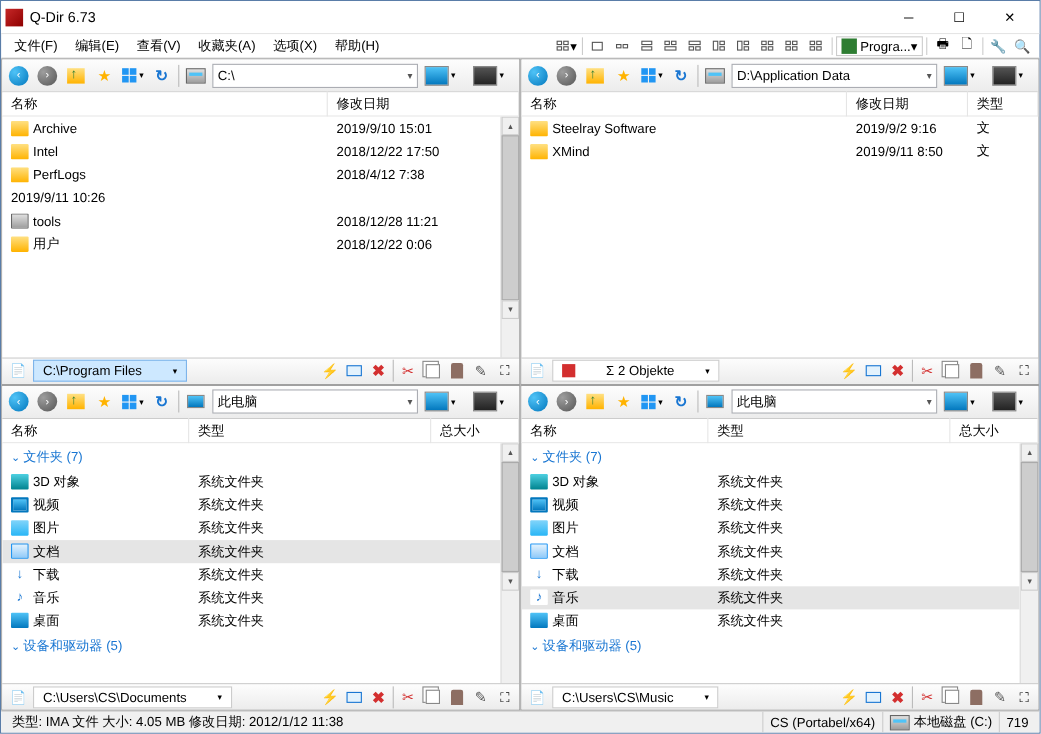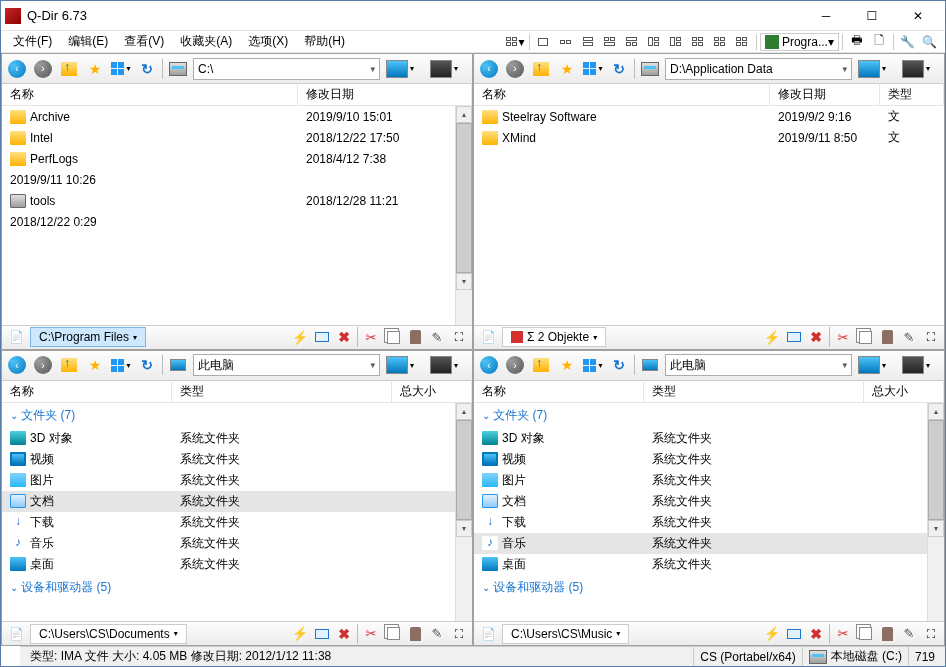--- a/index.html
+++ b/index.html
@@ -50,37 +50,37 @@
 .fico.pic { background:linear-gradient(#81d4fa,#29b6f6); }
 .fico.doc { background:linear-gradient(#e3f2fd,#90caf9); border:1px solid #2196f3; }
 .fico.down { background:#fff; }
 .fico.down::after { content:"↓"; color:#1976d2; font-weight:bold; font-size:12px; display:block; text-align:center; line-height:12px; }
 .fico.music { background:#fff; }
 .fico.music::after { content:"♪"; color:#1976d2; font-size:12px; display:block; text-align:center; line-height:12px; }
 .fico.desk { background:linear-gradient(#4fc3f7,#0277bd); }
 .ghdr { color:#1976d2; padding:4px 8px; cursor:pointer; }
 .ghdr::before { content:"⌄ "; font-size:10px; }
 .tabbar { height:24px; background:linear-gradient(#fdfdfd,#ececec); border-top:1px solid #ccc; display:flex; align-items:center; padding:0 2px; }
-.tab { height:20px; background:#cde8ff; border:1px solid #7eb4ea; padding:1px 8px; display:flex; align-items:center; cursor:pointer; }
+.tab { height:20px; background:#cde8ff; border:1px solid #7eb4ea; padding:1px 8px; display:flex; align-items:center; cursor:pointer;gap:24px; }
 .tab .tico { width:12px; height:12px; background:#d32f2f; margin-right:4px; }
 .tab .dd { margin-left:4px; font-size:8px; }
 .tabbar .spacer { flex:1; }
 .tbico { width:20px; height:20px; display:flex; align-items:center; justify-content:center; cursor:pointer; margin:0 1px; border-radius:2px; }
 .bolt { color:#ffa000; font-size:13px; }
 .mail { width:14px; height:10px; border:1px solid #1976d2; background:#e3f2fd; position:relative; }
 .redx { color:#d32f2f; font-weight:bold; font-size:14px; }
 .scis { color:#d32f2f; font-size:13px; }
 .copy { width:13px; height:13px; border:1px solid #888; background:#fff; box-shadow:-2px -2px 0 #fff,-2px -2px 0 1px #888; }
 .paste { width:11px; height:14px; background:#8d6e63; border-radius:2px 2px 0 0; }
 .wand { color:#555; font-size:13px; }
 .scroll { width:17px; background:#f0f0f0; border-left:1px solid #ddd; }
 .scroll .sbtn { height:17px; background:#f0f0f0; border:1px solid #ccc; display:flex; align-items:center; justify-content:center; font-size:8px; color:#555; }
 .scroll .sthumb { background:#cdcdcd; border:1px solid #aaa; }
 .listwrap { display:flex; flex:1; overflow:hidden; }
-.statusbar { height:20px; background:#f0f0f0; border-top:1px solid #ccc; display:flex; align-items:flex-end; padding:0 4px; font-size:11px;margin-left:19px; }
+.statusbar { height:20px; background:#f0f0f0; border-top:1px solid #ccc; display:flex; align-items:flex-end; padding:0 4px; font-size:11px; }
 .statusbar .sseg { padding:0 6px; border-right:1px solid #ccc; height:100%; display:flex; align-items:center; }
 .statusbar .sseg:last-child { border:none; }
 .layico { display:inline-grid; grid-template-columns:5px 5px; gap:1px; margin:0 1px; cursor:pointer; }
 .layico span { width:5px; height:4px; border:1px solid #555; }
 .layico.v4 { grid-template-rows:4px 4px; }
 body { position:relative; }
 </style>
 </head>
 <body>
 
@@ -262,21 +262,25 @@
             <div class="fcell" style="width:110px">2019/9/11 10:26</div>
           </div>
           <div class="frow">
             <div class="fcell" style="width:296px">
               <div class="fico drive"></div>
               <span>tools</span>
             </div>
             <div class="fcell" style="width:110px">2018/12/28 11:21</div>
           </div>
           <div class="frow">
-            <div class="fcell" style="width:110px">2018/12/22 0:29</div>
+            <div class="fcell" style="width:296px">
+              <div class="fico "></div>
+              <span>用户</span>
+            </div>
+            <div class="fcell" style="width:110px">2018/12/22 0:06</div>
           </div>
         </div>
       <div class="scroll">
         <div class="sbtn">▴</div>
           <div class="sthumb" style="height:150px"></div>
           <div style="flex:1"></div>
           <div class="sbtn">▾</div>
       </div>
     </div>
     <div class="tabbar">

